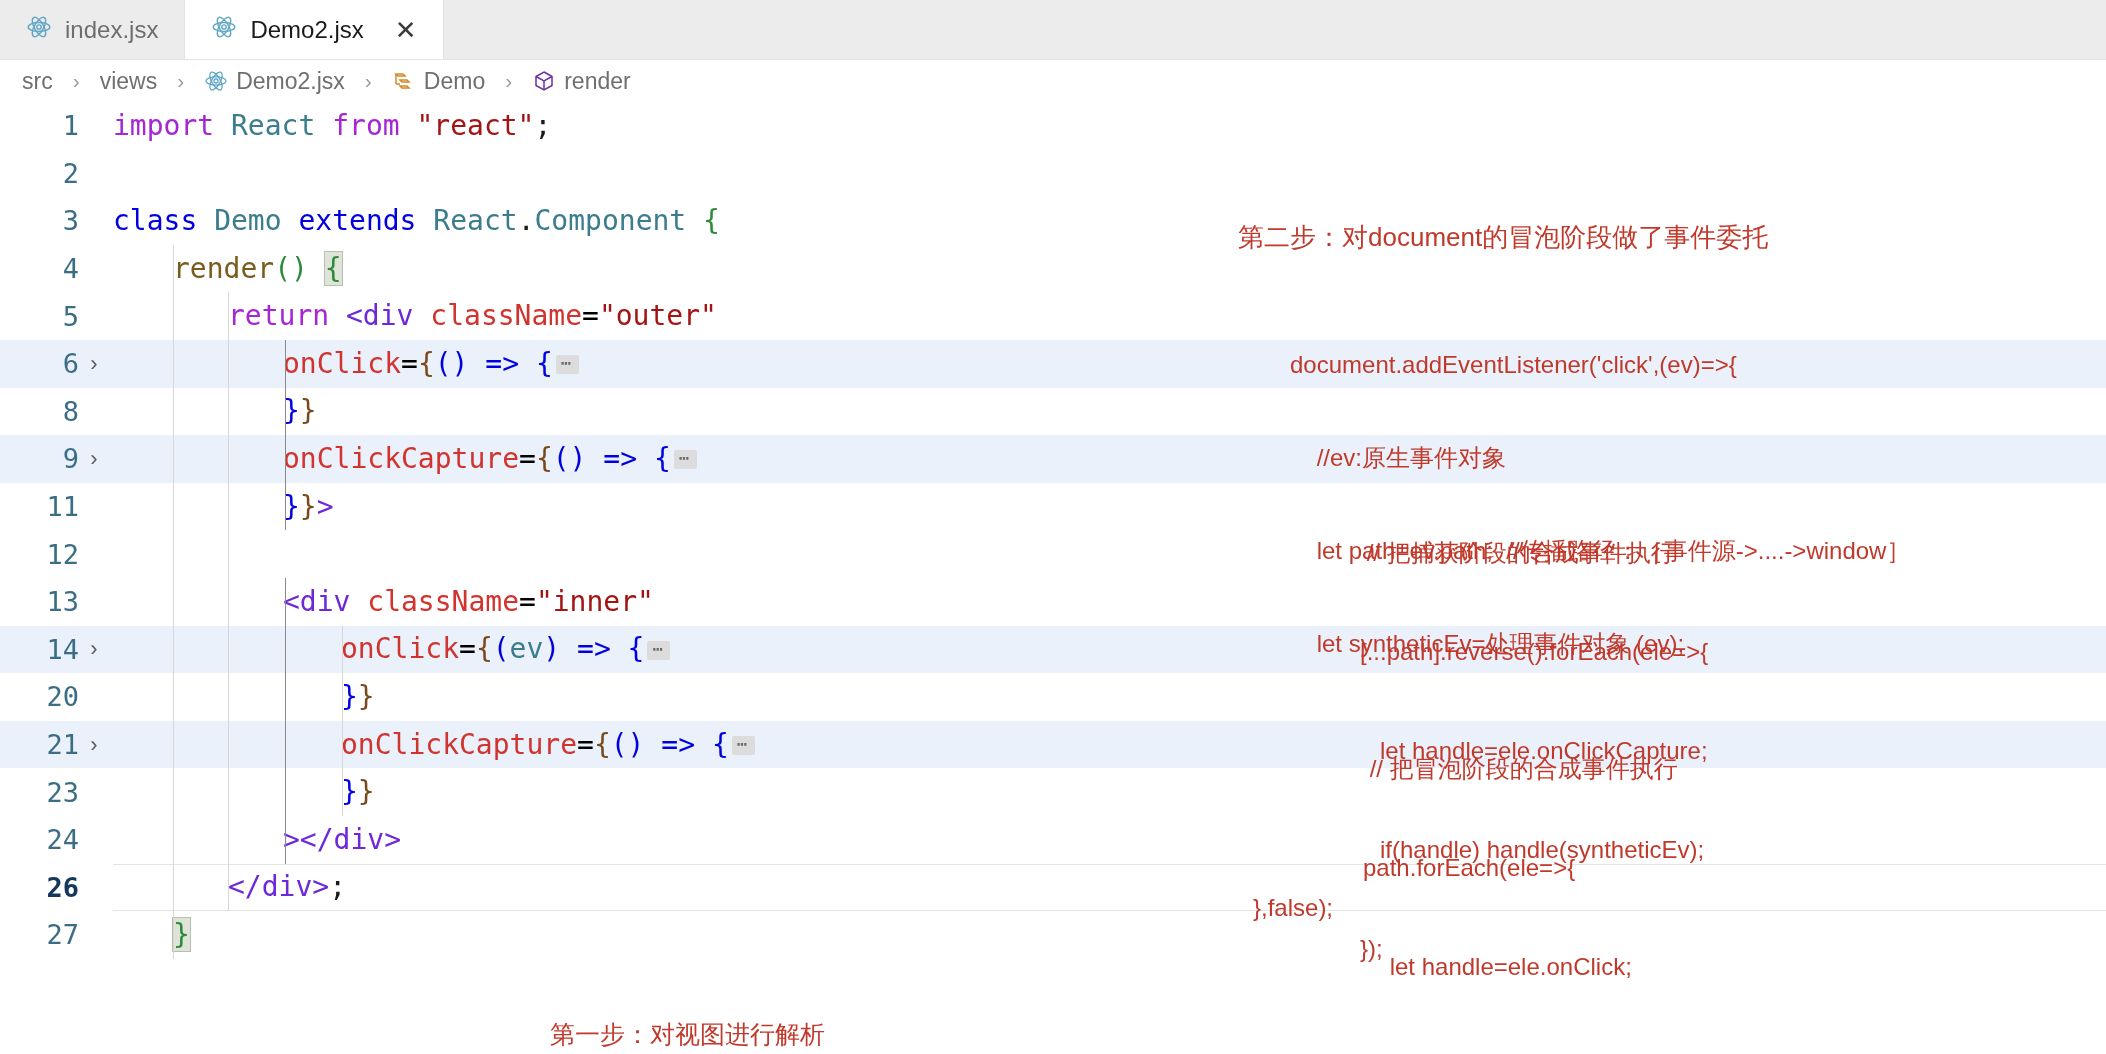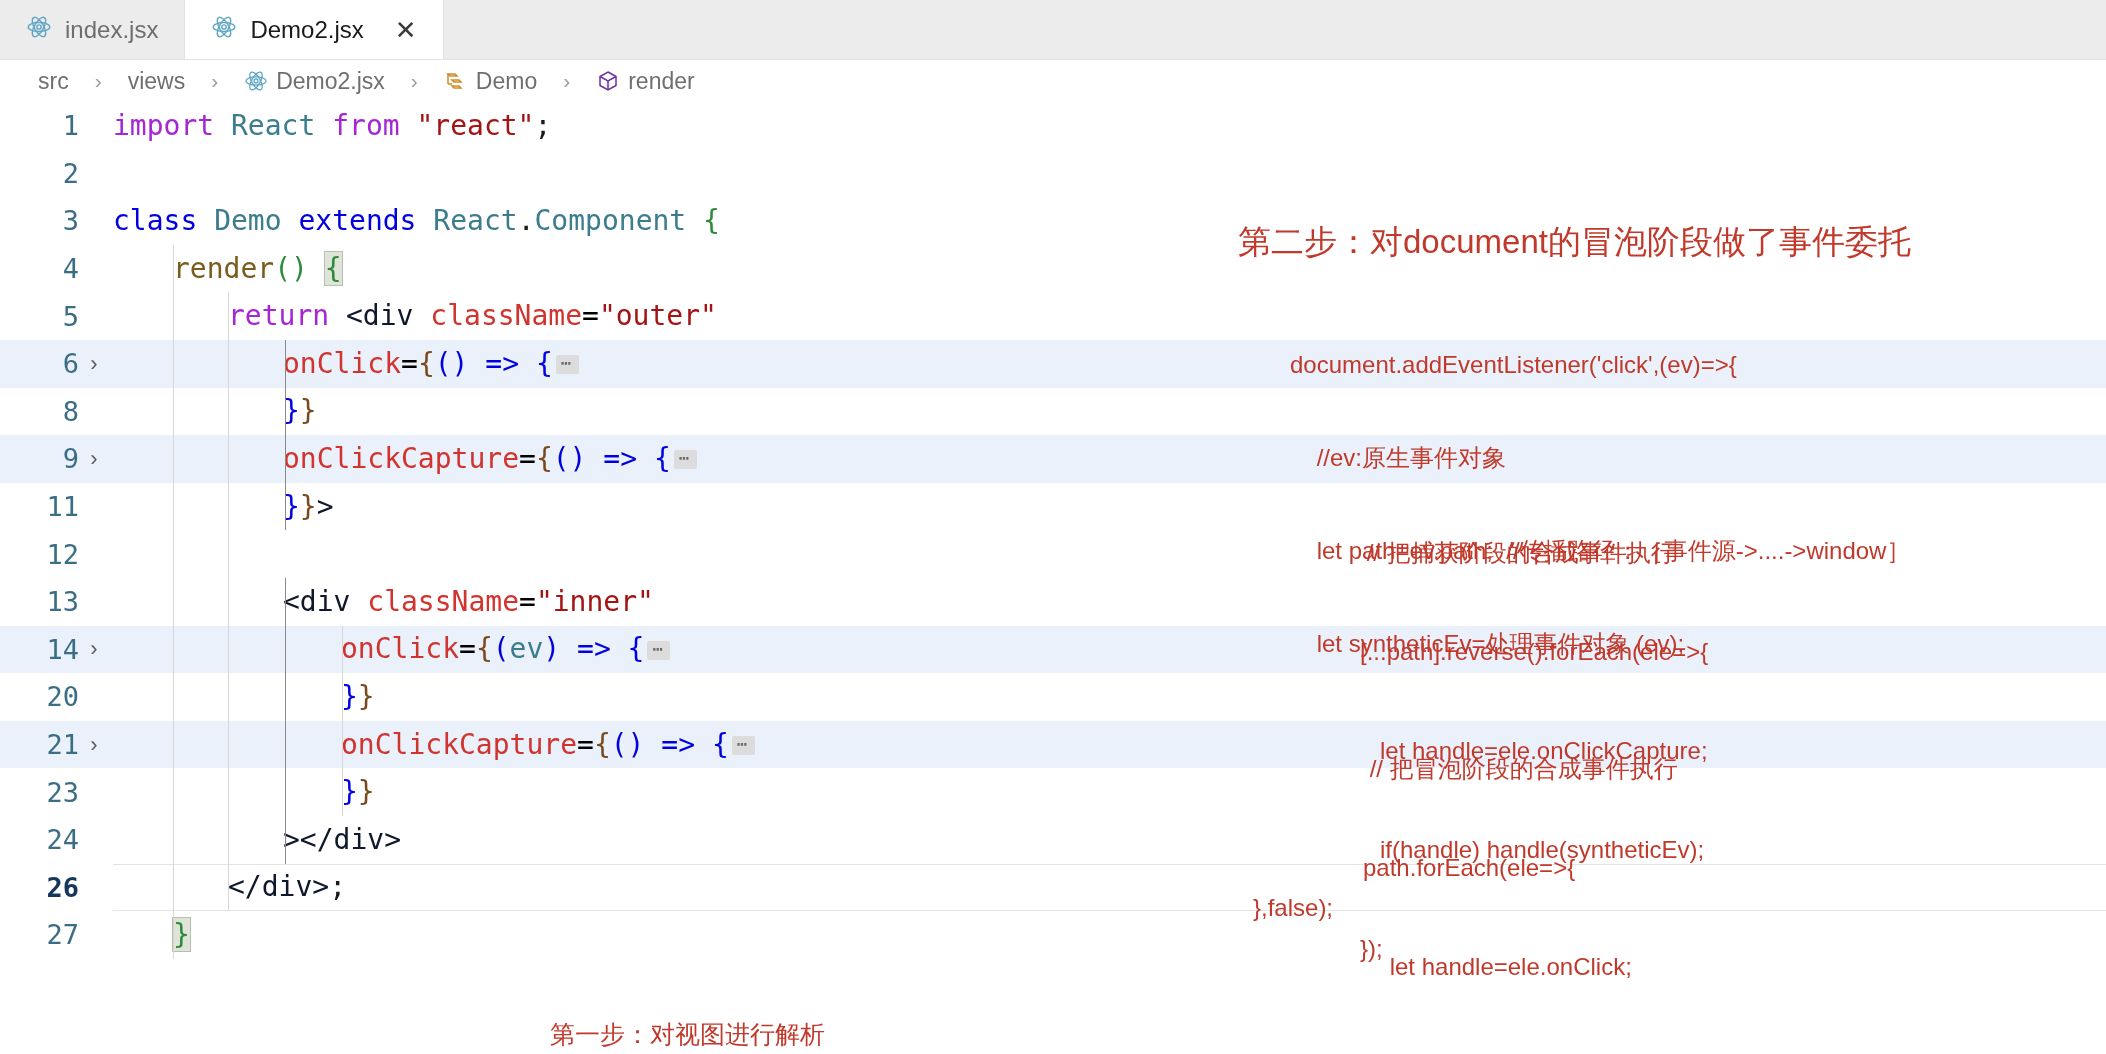--- a/index.html
+++ b/index.html
@@ -41,22 +41,22 @@
     margin-left: 18px;
     line-height: 1;
   }
   .react-icon { flex: 0 0 auto; display: block; }
 
   
   #breadcrumb {
     height: 42px;
     display: flex;
     align-items: center;
-    padding: 0 38px;
-    gap: 24px;
+    padding: 0 22px;
+    gap: 18px;
     font-size: 23px;
     color: #6f6f6f;
     background: #ffffff;
     white-space: nowrap;
   }
   #breadcrumb .crumb { display: flex; align-items: center; gap: 8px; cursor: pointer; }
   #breadcrumb .sep { color: #9a9a9a; font-size: 21px; padding: 0 2px; }
 
   
   #editor {
@@ -134,21 +134,21 @@
 
   
   .k-import   { color: #a626d4; }
   .k-purple   { color: #a626d4; }
   .k-blue     { color: #0000e0; }
   .k-teal     { color: #3b7d8c; }
   .k-str      { color: #a31515; }
   .k-punct    { color: #1a1a1a; }
   .k-fn       { color: #7a5c1e; }
   .k-green    { color: #2e8b3d; }
-  .k-tag      { color: #0f172a; }
+  .k-tag      { color: #6d28d9; }
   .k-attr     { color: #d1332e; }
   .k-bracket1 { color: #0000e0; }
   .k-bracket2 { color: #7a4a1e; }
   .k-bracket3 { color: #2e8b3d; }
   .k-eq       { color: #000000; }
 
   .bracket-match {
     background: #dfe4d8;
     outline: 1px solid #b9bfae;
   }
@@ -168,21 +168,21 @@
   
   .anno {
     position: absolute;
     color: #c0392b;
     font-family: "Liberation Sans", "DejaVu Sans", sans-serif;
     white-space: pre;
     z-index: 5;
     pointer-events: none;
   }
   .anno-line { display: block; }
-  #anno-step2 { left: 1238px; top: 118px; font-size: 33px; }
+  #anno-step2 { left: 1238px; top: 118px; font-size: 26px; }
   #anno-block-listener { left: 1290px; top: 185px; font-size: 24px; line-height: 31px; }
   #anno-block-capture  { left: 1360px; top: 368px; font-size: 24px; line-height: 33px; }
   #anno-block-bubble   { left: 1363px; top: 584px; font-size: 24px; line-height: 33px; }
   #anno-close          { left: 1253px; top: 792px; font-size: 24px; }
   #anno-step1 { left: 550px; top: 835px; font-size: 25px; line-height: 39px; }
 </style>
 </head>
 <body>
 
 <div id="tabbar">

